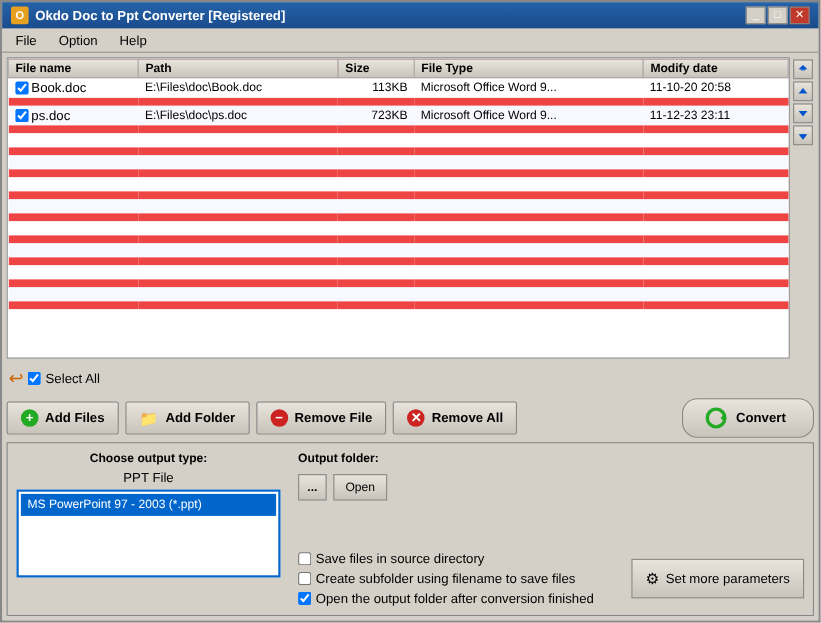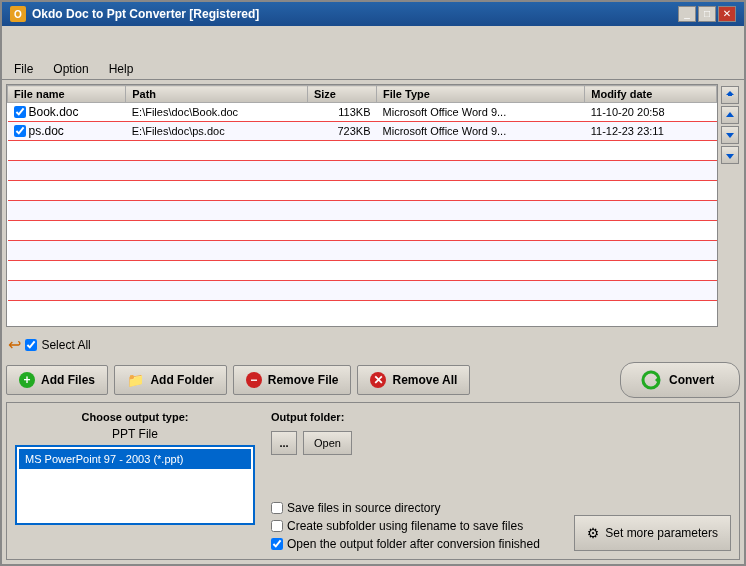--- a/index.html
+++ b/index.html
@@ -77,21 +77,20 @@
 
     .menu-bar {
       background: #d4d0c8;
       border-bottom: 1px solid #888;
       padding: 2px 4px;
       display: flex;
       gap: 4px;
       flex-shrink: 0;
       height: 22px;
       align-items: center;
-      margin-top: 32px;
     }
 
     .menu-item {
       padding: 2px 8px;
       cursor: pointer;
       font-size: 12px;
     }
 
     .main-content {
       background: #d4d0c8;
@@ -131,21 +130,21 @@
     .file-table th {
       border: 1px solid #aaa;
       padding: 2px 6px;
       text-align: left;
       font-weight: bold;
       font-size: 11px;
       background: linear-gradient(to bottom, #e8e4dc, #c8c4bc);
     }
 
     .file-table td {
-      border-bottom: 1px solid #ef4444;
+      border-bottom: 7px solid #ef4444;
       padding: 2px 6px;
       font-size: 11px;
     }
 
     .file-table tr:nth-child(even) td { background: #f8f8ff; }
 
     .side-buttons {
       display: flex;
       flex-direction: column;
       gap: 2px;
@@ -533,21 +532,21 @@
       </div>
 
       <div class="output-folder-section">
         <div class="folder-label-row">
           <span class="section-label">Output folder:</span>
         </div>
         <div class="output-folder-row">
           <button class="browse-btn">...</button>
           <button class="open-btn">Open</button>
         </div>
-        <div style="display:flex;gap:8px;align-items:flex-end;margin-top:40px;">
+        <div style="display:flex;gap:8px;align-items:center;margin-top:40px;">
           <div class="checkbox-row-bottom">
             <label class="checkbox-option">
               <input type="checkbox" style="">
               <span>Save files in source directory</span>
             </label>
             <label class="checkbox-option">
               <input type="checkbox" style="">
               <span>Create subfolder using filename to save files</span>
             </label>
             <label class="checkbox-option">

